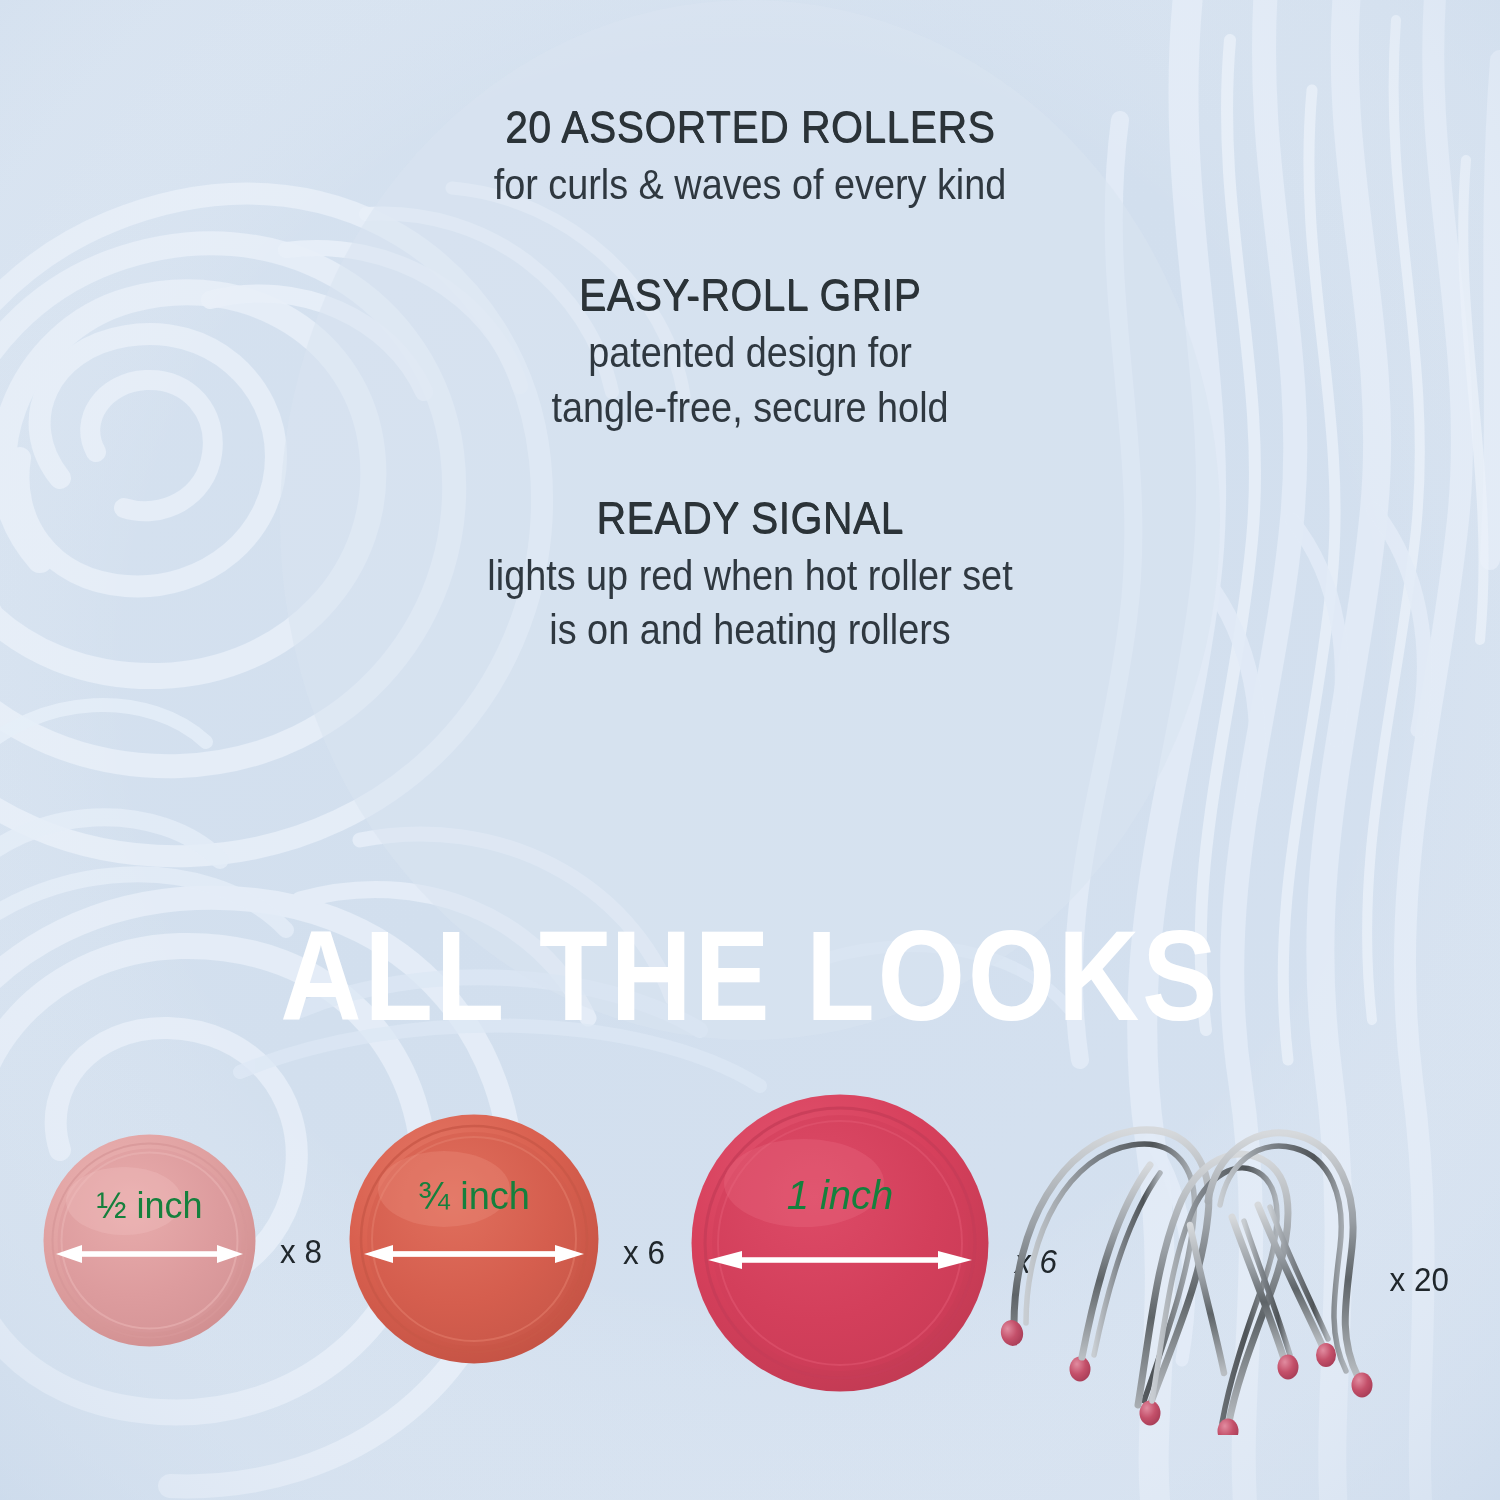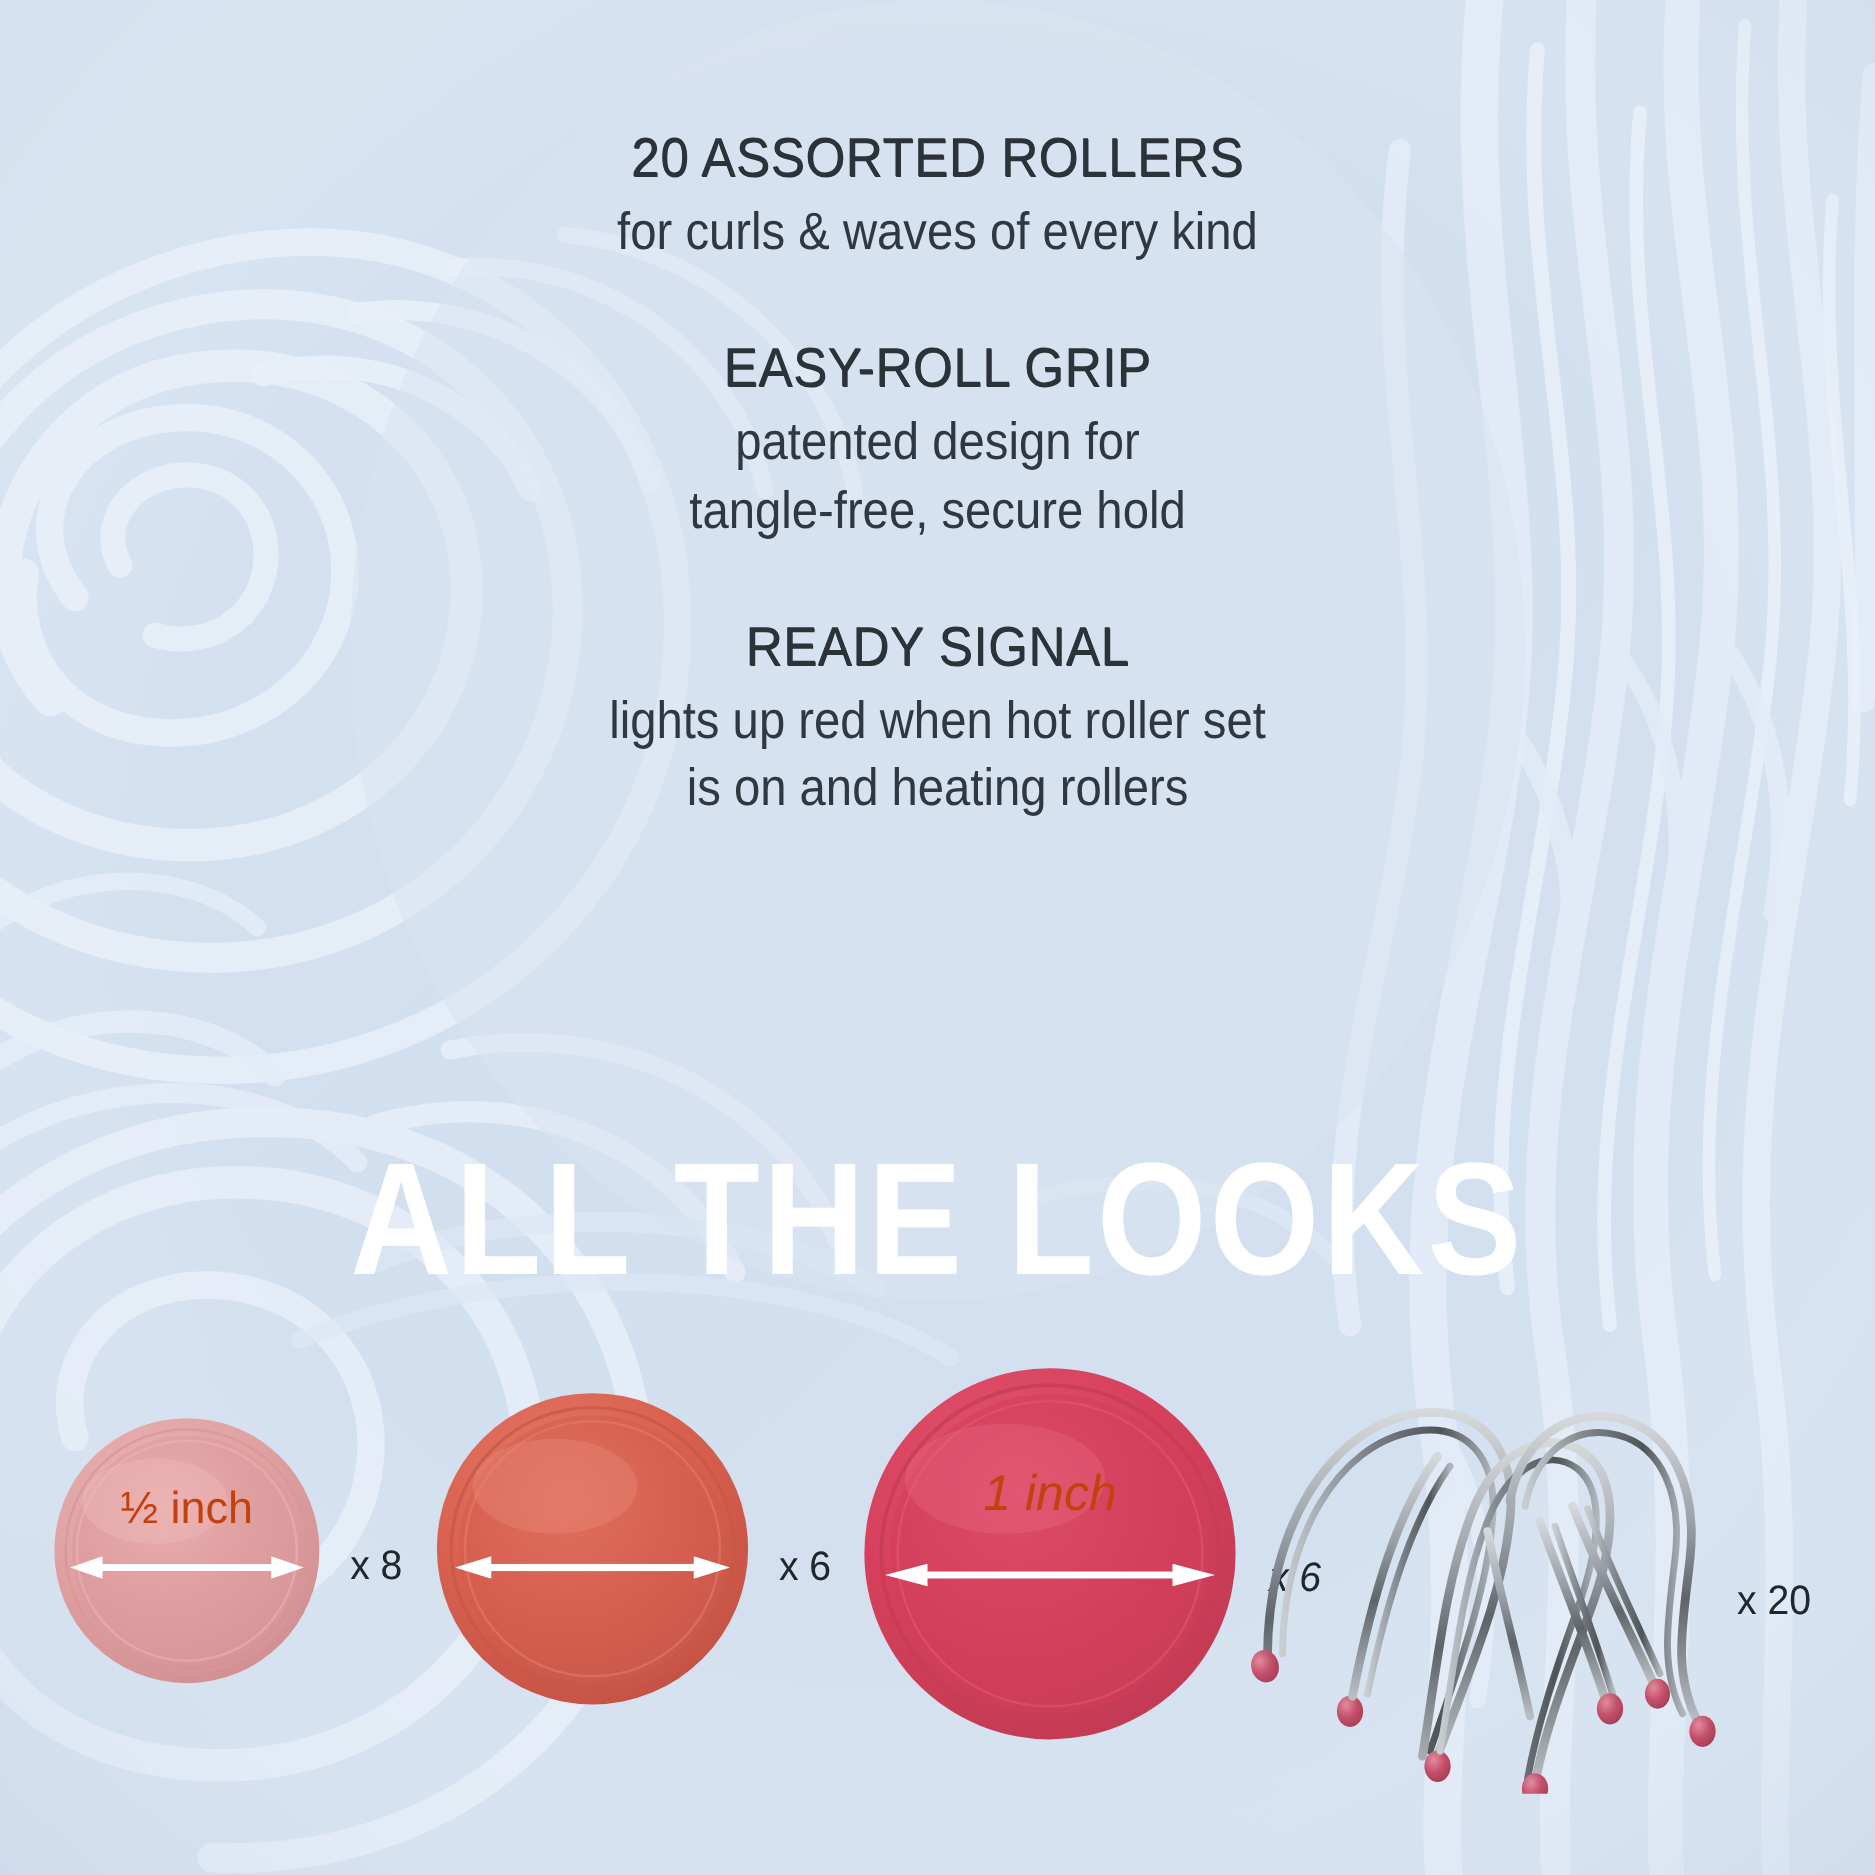--- a/index.html
+++ b/index.html
@@ -95,21 +95,21 @@
 
   .roller {
     position:relative;
     border-radius:50%;
   }
 
   .roller-label {
     position:absolute;
     left:0; width:100%;
     text-align:center;
-    color:#c2410c;
+    color:#15803d;
     font-weight:400;
     z-index:4;
     white-space:nowrap;
   }
 
   .arrow {
     position:absolute;
     z-index:4;
     height:18px;
   }
@@ -312,20 +312,21 @@
               <stop offset="60%" stop-color="#d55e4e"></stop>
               <stop offset="100%" stop-color="#c75648"></stop>
             </radialGradient>
           </defs>
           <circle cx="126" cy="126" r="124.5" fill="url(#tqOuter)"></circle>
           <circle cx="126" cy="126" r="113" fill="none" stroke="#c85747" stroke-width="2.5" opacity="0.8"></circle>
           <circle cx="126" cy="126" r="107" fill="url(#tqInner)"></circle>
           <circle cx="126" cy="126" r="102" fill="none" stroke="#e47d6b" stroke-width="2" opacity="0.55"></circle>
           <ellipse cx="96" cy="76" rx="66" ry="38" fill="#ef9584" opacity="0.3"></ellipse>
         </svg>
+        <div class="roller-label" style="top:62px; font-size:38px;">¾ inch</div>
         <svg class="arrow" style="left:16px; top:132px; width:220px;" viewBox="0 0 220 24" preserveAspectRatio="none">
           <polygon points="0,12 29,0 29,24" fill="#ffffff"></polygon>
           <polygon points="220,12 191,0 191,24" fill="#ffffff"></polygon>
           <rect x="25" y="8.2" width="170" height="7.6" fill="#ffffff"></rect>
         </svg>
       </div>
       <div class="qty" style="margin-left:22px; margin-top:28px;">x 6</div>
     </div>
 
     <div class="roller-group" style="left:690px; top:-2px;font-style:italic;">

